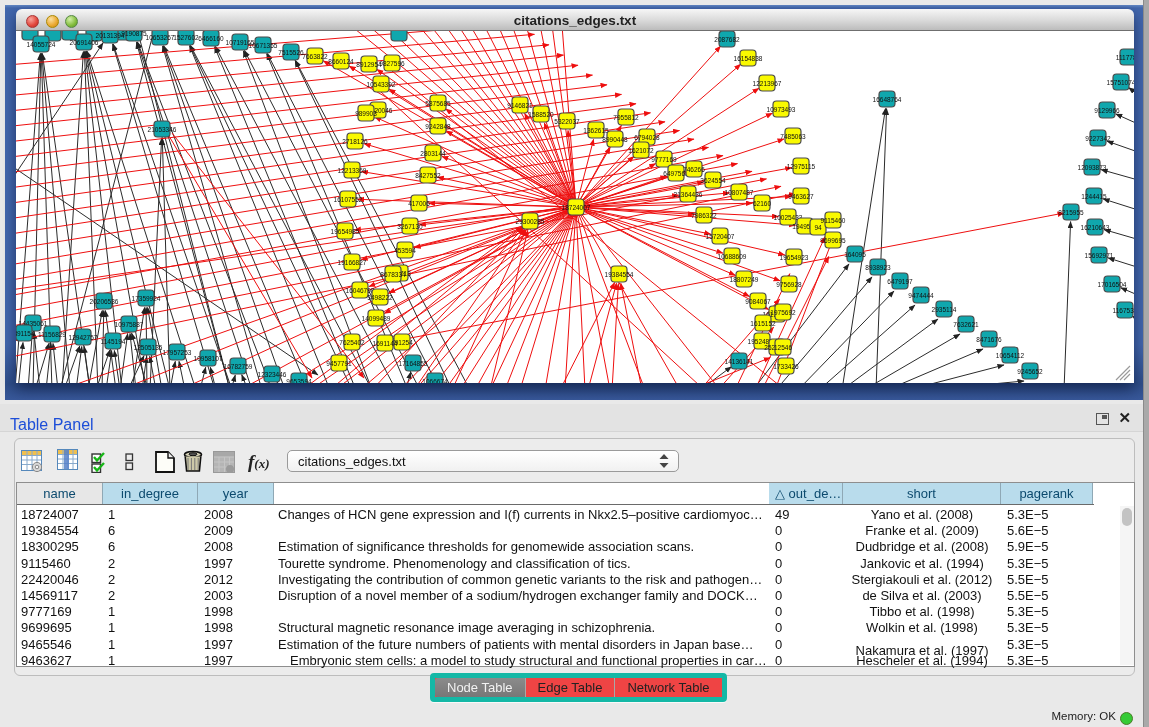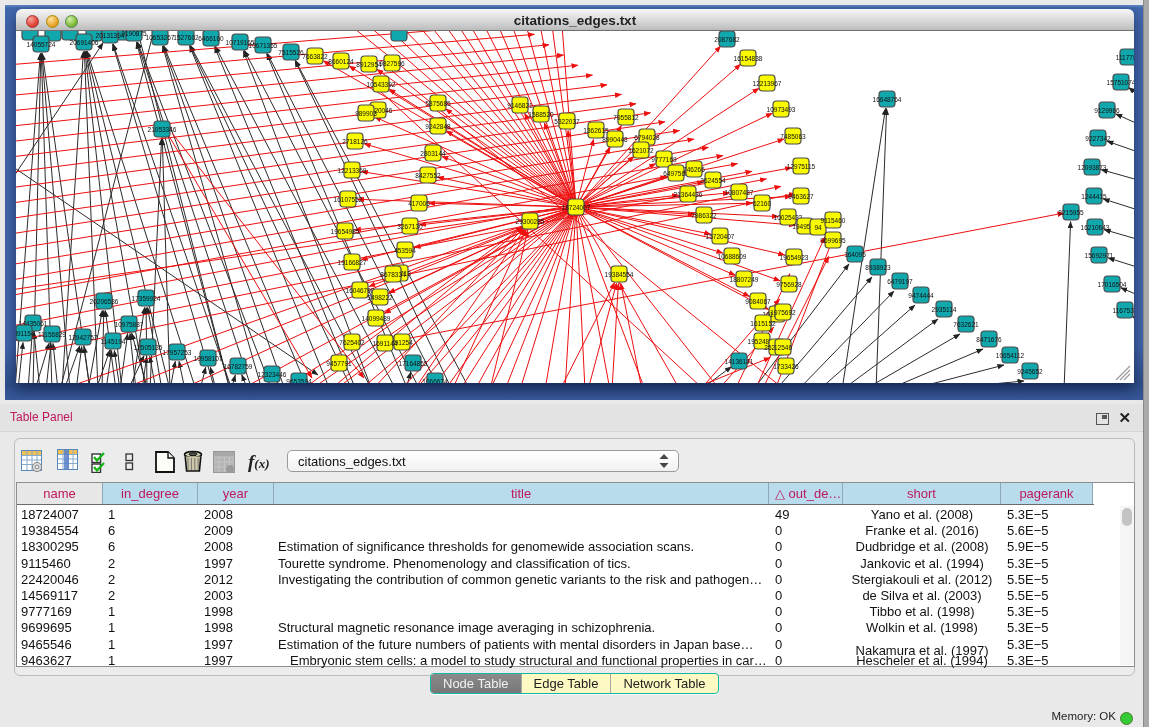--- a/index.html
+++ b/index.html
@@ -7,33 +7,33 @@
   #bluezone{position:absolute;left:5px;top:5px;width:1139px;height:395px;
     background:linear-gradient(#6389c5 0px,#4267ad 3px,#4267ad 86%,#2f4f8a 96%,#38589a 100%);}
   #gwin{position:absolute;left:11px;top:4px;width:1118px;height:374px;border-radius:6px 6px 0 0;
     box-shadow:0 6px 14px rgba(0,10,40,0.55);}
   #titlebar{position:absolute;left:0;top:0;width:100%;height:22px;border-radius:6px 6px 0 0;
     background:linear-gradient(#f6f6f6,#d9d9d9 55%,#bcbcbc);border-bottom:1px solid #6f6f6f;box-sizing:border-box;}
   #titlebar .tl{position:absolute;top:5.5px;width:11px;height:11px;border-radius:50%;}
   #title{position:absolute;left:0;right:0;top:4px;text-align:center;font-size:13.5px;font-weight:bold;color:#222;}
   #tablepanel{position:absolute;left:0;top:400px;width:1149px;height:327px;background:#e9e9e9;}
   #tphead{position:absolute;left:0;top:4px;width:1144px;height:27px;background:#e3e3e3;border-bottom:1px solid #d5d5d5;}
-  #tphead .lbl{position:absolute;left:10px;top:6px;font-size:12px;color:#be185d;}
+  #tphead .lbl{position:absolute;left:10px;top:12px;font-size:16px;color:#1d4ed8;}
   #container{position:absolute;left:14px;top:38px;width:1121px;height:238px;background:#ececec;border:1px solid #bdbdbd;border-radius:6px;box-sizing:border-box;}
   #dropdown{position:absolute;left:287px;top:50px;width:392px;height:22px;background:linear-gradient(#ffffff,#f1f1f1);border:1px solid #9a9a9a;border-radius:5px;box-sizing:border-box;}
   #dropdown .txt{position:absolute;left:10px;top:3px;font-size:13px;color:#111;}
   #tablewrap{position:absolute;left:16px;top:82px;width:1119px;height:185px;background:#fff;border:1px solid #8e8e8e;box-sizing:border-box;}
   .hcell{position:absolute;top:0;height:21px;background:#b9dcec;border-right:1px solid #8fa8b5;box-sizing:border-box;
-    font-size:13px;color:#be185d;text-align:center;line-height:21px;overflow:hidden;}
+    font-size:13px;color:#0c4a6e;text-align:center;line-height:21px;overflow:hidden;}
   #thead{position:absolute;left:0;top:0;width:1077px;height:22px;border-bottom:1px solid #6a6a6a;box-sizing:border-box;}
   .row{position:absolute;left:0;width:1077px;height:16px;font-size:13px;color:#111;}
   .row div{position:absolute;top:0;height:16px;line-height:16px;white-space:nowrap;overflow:hidden;}
   #sbtrack{position:absolute;left:1103px;top:23px;width:14px;height:159px;background:#f5f5f5;}
   #sbthumb{position:absolute;left:2px;top:2px;width:10px;height:18px;background:#c3c3c3;border-radius:5px;}
-  #tabs{position:absolute;left:430px;top:273px;height:19px;border:1px solid #14b8a6;border-radius:4px;background:#fef9c3;display:flex;box-shadow:0 1px 0 rgba(255,255,255,.7);justify-content:space-between;}
+  #tabs{position:absolute;left:430px;top:273px;height:19px;border:5px solid #14b8a6;border-radius:4px;background:#ef4444;display:flex;box-shadow:0 1px 0 rgba(255,255,255,.7);justify-content:space-between;}
   #tabs div{font-size:13px;color:#222;line-height:19px;padding:0 12px;border-right:1px solid #a8a8a8;}
   #tabs div:last-child{border-right:none;}
   #tabs .sel{background:linear-gradient(#8b8b8b,#777);color:#f2f2f2;border-radius:3px 0 0 3px;}
   #memory{position:absolute;right:33px;top:310px;font-size:11.5px;color:#222;}
   #memdot{position:absolute;right:16px;top:312px;width:11px;height:11px;border-radius:50%;background:#35cb35;border:1px solid #4a7a28;}
   #rightstrip{position:absolute;right:0;top:0;width:6px;height:727px;background:#a9a9a9;border-left:1px solid #8a8a8a;box-sizing:border-box;z-index:50;}
   #topstrip{position:absolute;left:0;top:0;width:1149px;height:5px;background:#e9e9e9;}
   #floaticon{position:absolute;right:35px;top:9px;width:13px;height:12px;border:1px solid #555;box-sizing:border-box;}
   #floaticon:before{content:"";position:absolute;right:1px;top:1px;width:5px;height:4px;background:#555;}
   #closeicon{position:absolute;right:13px;top:5px;font-size:15px;font-weight:bold;color:#222;}
@@ -596,39 +596,39 @@
       <svg width="12" height="14" style="position:absolute;right:8px;top:3px" viewBox="0 0 12 14">
         <path d="M6 0 L10.5 5 L1.5 5 Z" fill="#444"></path>
         <path d="M6 14 L10.5 9 L1.5 9 Z" fill="#444"></path>
       </svg>
     </div>
     <div id="tablewrap">
       <div id="thead">
 <div class="hcell" style="left:0px;width:86px;background:#e7e7e7;">name</div>
 <div class="hcell" style="left:86px;width:95px;background:#b9dcec;">in_degree</div>
 <div class="hcell" style="left:181px;width:76px;background:#b9dcec;">year</div>
-<div class="hcell" style="left:257px;width:495px;background:#b9dcec;">title</div>
 <div class="hcell" style="left:752px;width:74px;background:#b9dcec;text-align:left;padding-left:6px;">△ out_de…</div>
 <div class="hcell" style="left:826px;width:158px;background:#b9dcec;">short</div>
 <div class="hcell" style="left:984px;width:92px;background:#b9dcec;">pagerank</div>
       </div>
 <div class="row" style="top:24px;">
         <div style="left:4px;width:80px;">18724007</div>
         <div style="left:91px;width:90px;">1</div>
         <div style="left:187px;width:66px;">2008</div>
+        <div style="left:261px;width:490px;">Changes of HCN gene expression and I(f) currents in Nkx2.5–positive cardiomyoc…</div>
         <div style="left:758px;width:66px;">49</div>
         <div style="left:826px;width:158px;text-align:center;">Yano et al. (2008)</div>
         <div style="left:990px;width:86px;">5.3E−5</div>
       </div>
 <div class="row" style="top:40px;">
         <div style="left:4px;width:80px;">19384554</div>
         <div style="left:91px;width:90px;">6</div>
         <div style="left:187px;width:66px;">2009</div>
         <div style="left:758px;width:66px;">0</div>
-        <div style="left:826px;width:158px;text-align:center;">Franke et al. (2016)</div>
+        <div style="left:826px;width:158px;text-align:center;">Franke et al. (2009)</div>
         <div style="left:990px;width:86px;">5.6E−5</div>
       </div>
 <div class="row" style="top:56px;">
         <div style="left:4px;width:80px;">18300295</div>
         <div style="left:91px;width:90px;">6</div>
         <div style="left:187px;width:66px;">2008</div>
         <div style="left:261px;width:490px;">Estimation of significance thresholds for genomewide association scans.</div>
         <div style="left:758px;width:66px;">0</div>
         <div style="left:826px;width:158px;text-align:center;">Dudbridge et al. (2008)</div>
         <div style="left:990px;width:86px;">5.9E−5</div>
@@ -648,20 +648,21 @@
         <div style="left:187px;width:66px;">2012</div>
         <div style="left:261px;width:490px;">Investigating the contribution of common genetic variants to the risk and pathogen…</div>
         <div style="left:758px;width:66px;">0</div>
         <div style="left:826px;width:158px;text-align:center;">Stergiakouli et al. (2012)</div>
         <div style="left:990px;width:86px;">5.5E−5</div>
       </div>
 <div class="row" style="top:105px;">
         <div style="left:4px;width:80px;">14569117</div>
         <div style="left:91px;width:90px;">2</div>
         <div style="left:187px;width:66px;">2003</div>
+        <div style="left:261px;width:490px;">Disruption of a novel member of a sodium/hydrogen exchanger family and DOCK…</div>
         <div style="left:758px;width:66px;">0</div>
         <div style="left:826px;width:158px;text-align:center;">de Silva et al. (2003)</div>
         <div style="left:990px;width:86px;">5.5E−5</div>
       </div>
 <div class="row" style="top:121px;">
         <div style="left:4px;width:80px;">9777169</div>
         <div style="left:91px;width:90px;">1</div>
         <div style="left:187px;width:66px;">1998</div>
         <div style="left:758px;width:66px;">0</div>
         <div style="left:826px;width:158px;text-align:center;">Tibbo et al. (1998)</div>

